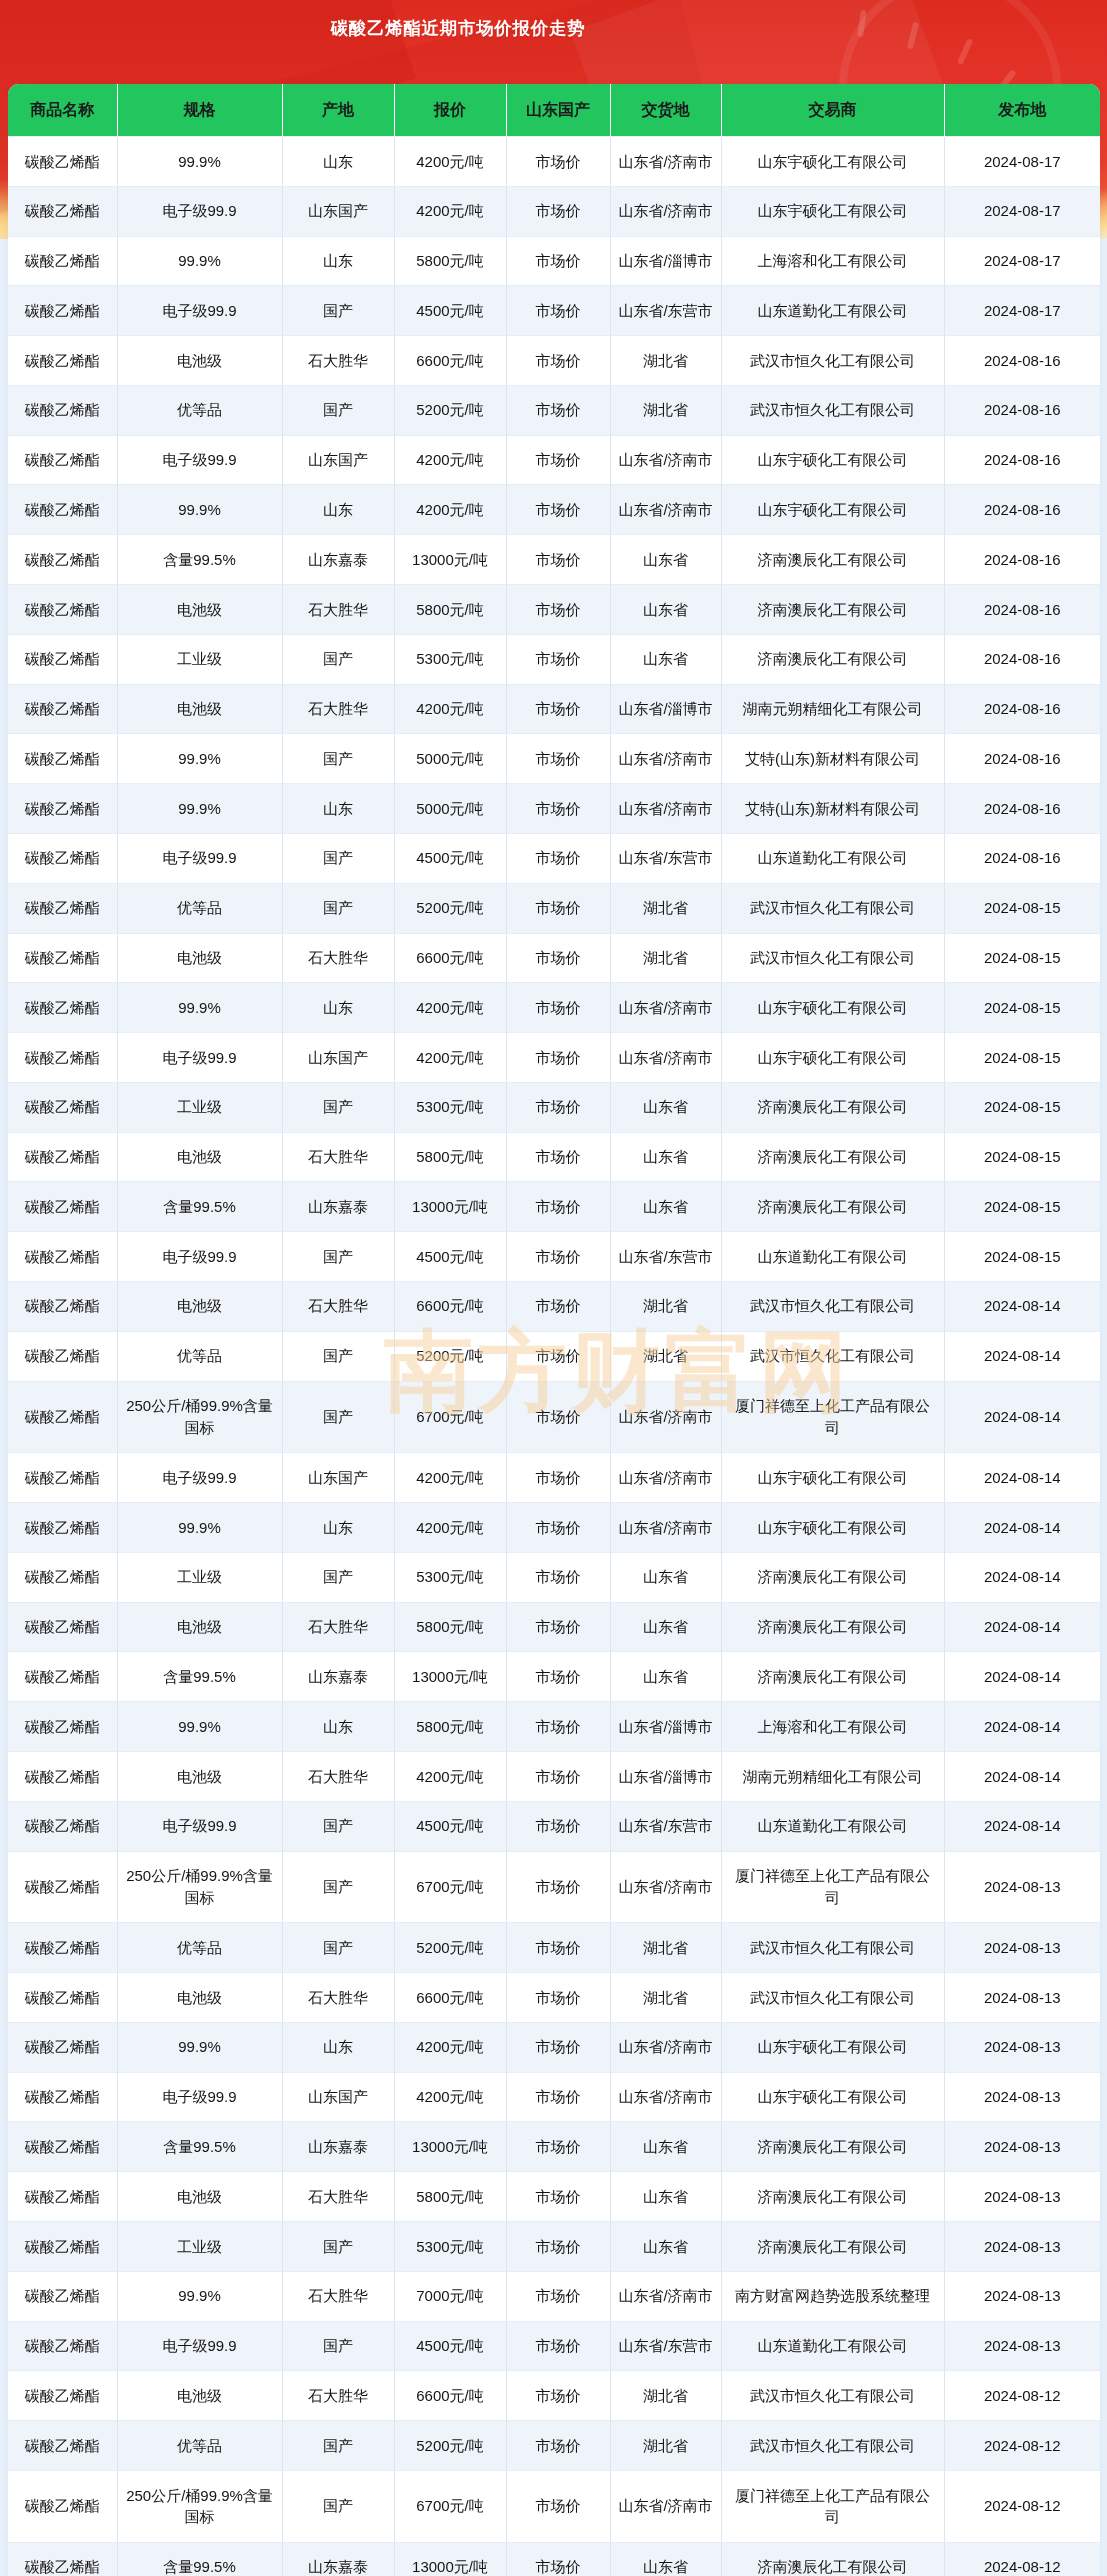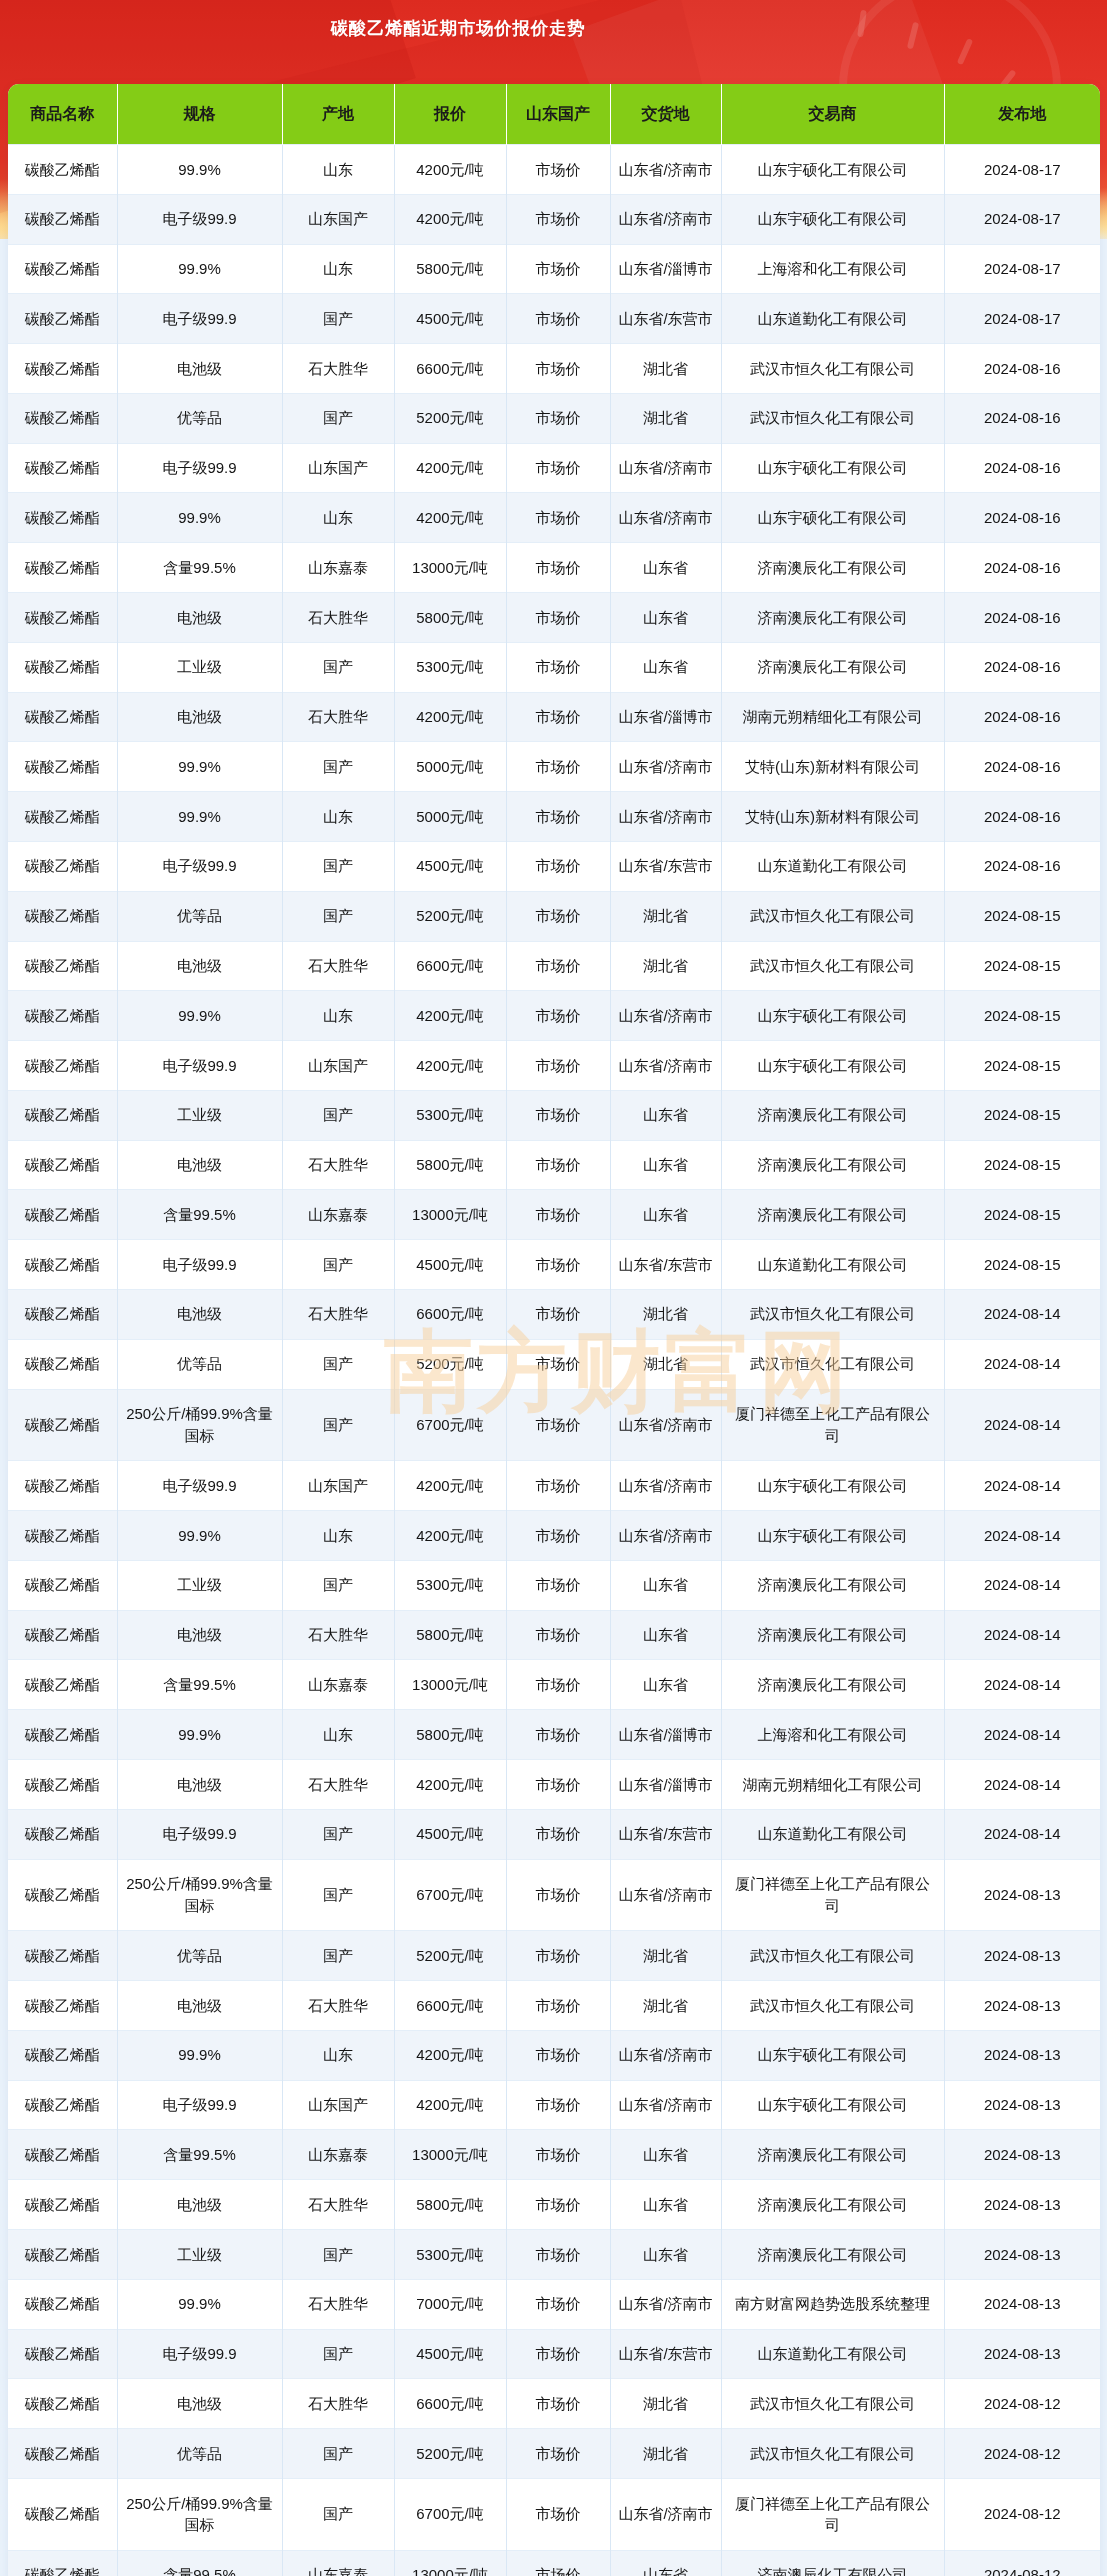--- a/index.html
+++ b/index.html
@@ -39,21 +39,21 @@
   }
 
   
   .card{
     position:absolute;left:8px;top:84px;width:1092px;
     background:#ffffff;border-radius:11px;overflow:hidden;z-index:2;
     box-shadow:0 2.4px 9.5px rgba(40,70,130,0.08);
   }
   table.quotes{border-collapse:collapse;table-layout:fixed;width:1092px;}
   table.quotes th{
-    height:60px;background:#84cc16;color:#1b1b1b;
+    height:52px;background:#22c55e;color:#1b1b1b;
     font-size:16px;font-weight:600;text-align:center;
     border-right:1.6px solid #ffffff;padding:0 3.2px;
   }
   table.quotes th:last-child{border-right:none;}
   table.quotes td{
     height:44px;color:#141414;font-size:15px;text-align:center;vertical-align:middle;
     border-right:0.8px solid #d9e7f5;border-top:0.8px solid #e4eef8;
     padding:2.4px 6.3px;line-height:1.45;word-break:break-all;
   }
   table.quotes td:last-child{border-right:none;}

